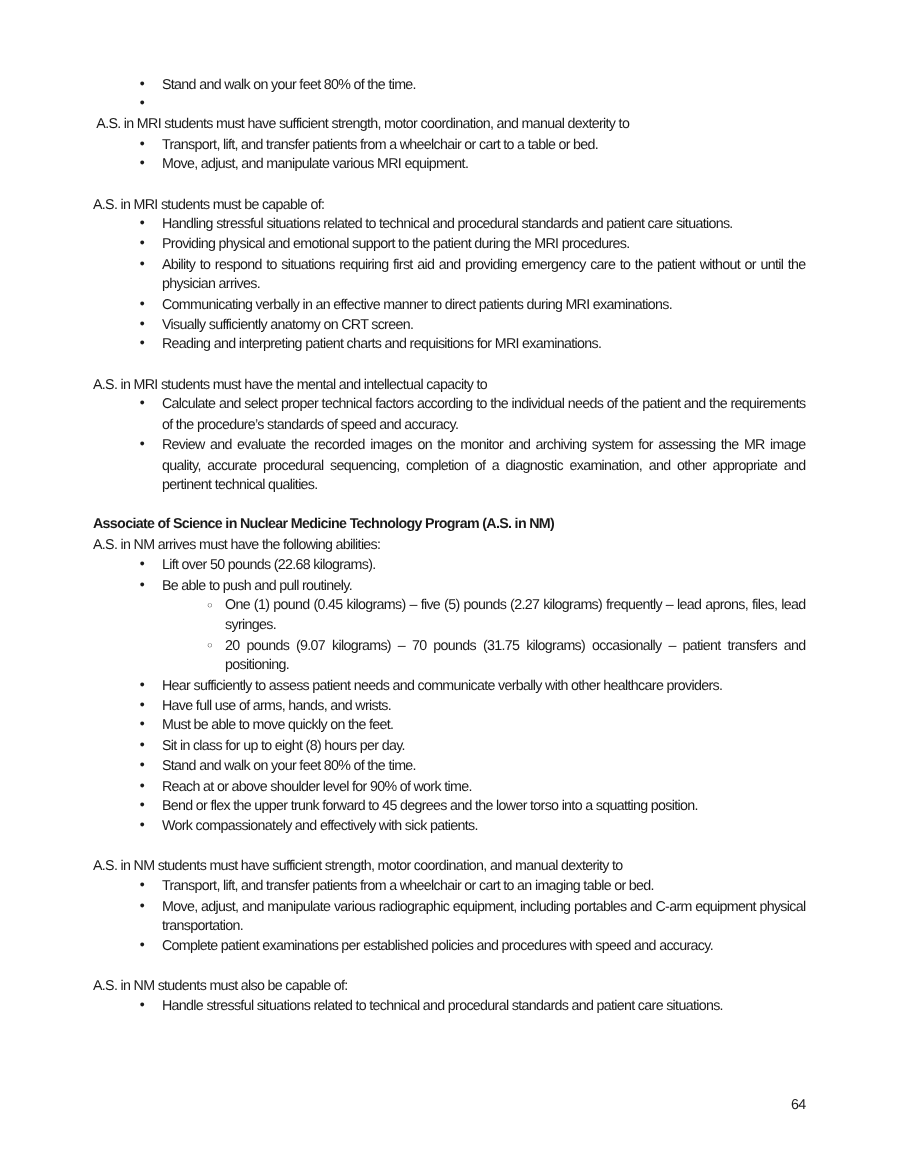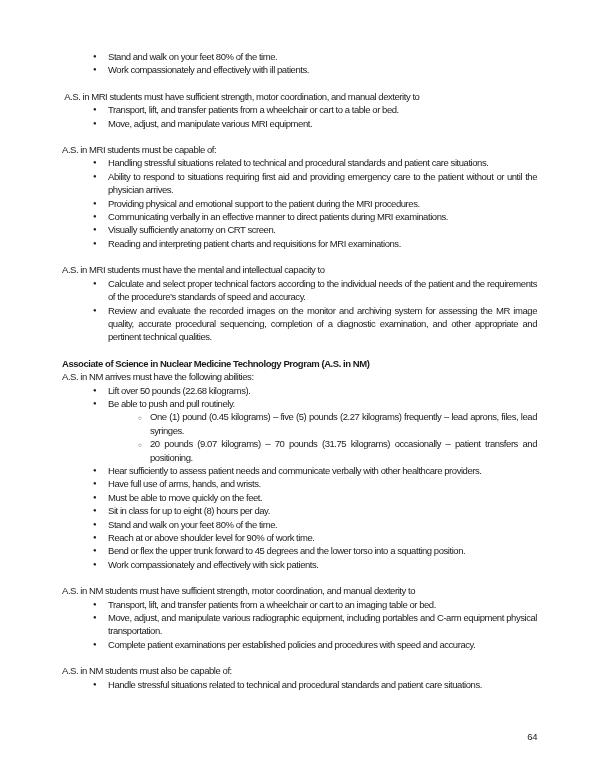--- a/index.html
+++ b/index.html
@@ -41,32 +41,32 @@
     text-align:right;
   }
 </style>
 </head>
 <body>
 
 <div class="page">
   <div class="content">
       <ul class="list">
         <li class="li1"><span class="b1">●</span><span class="li-text">Stand and walk on your feet 80% of the time.</span></li>
-        <li class="li1"><span class="b1">●</span><span class="li-text">Work compassionately and effectively with ill patients.</span></li>
+        <li class="li1"><span class="b1">●</span></li>
       </ul>
       <div class="para gap"> A.S. in MRI students must have sufficient strength, motor coordination, and manual dexterity to</div>
       <ul class="list">
         <li class="li1"><span class="b1">●</span><span class="li-text">Transport, lift, and transfer patients from a wheelchair or cart to a table or bed.</span></li>
         <li class="li1"><span class="b1">●</span><span class="li-text">Move, adjust, and manipulate various MRI equipment.</span></li>
       </ul>
       <div class="para gap">A.S. in MRI students must be capable of:</div>
       <ul class="list">
         <li class="li1 justify"><span class="b1">●</span><span class="li-text">Handling stressful situations related to technical and procedural standards and patient care situations.</span></li>
+        <li class="li1"><span class="b1">●</span><span class="li-text">Providing physical and emotional support to the patient during the MRI procedures.</span></li>
         <li class="li1 justify"><span class="b1">●</span><span class="li-text">Ability to respond to situations requiring first aid and providing emergency care to the patient without or until the physician arrives.</span></li>
-        <li class="li1"><span class="b1">●</span><span class="li-text">Providing physical and emotional support to the patient during the MRI procedures.</span></li>
         <li class="li1"><span class="b1">●</span><span class="li-text">Communicating verbally in an effective manner to direct patients during MRI examinations.</span></li>
         <li class="li1"><span class="b1">●</span><span class="li-text">Visually sufficiently anatomy on CRT screen.</span></li>
         <li class="li1"><span class="b1">●</span><span class="li-text">Reading and interpreting patient charts and requisitions for MRI examinations.</span></li>
       </ul>
       <div class="para gap">A.S. in MRI students must have the mental and intellectual capacity to</div>
       <ul class="list">
         <li class="li1 justify"><span class="b1">●</span><span class="li-text">Calculate and select proper technical factors according to the individual needs of the patient and the requirements of the procedure’s standards of speed and accuracy.</span></li>
         <li class="li1 justify"><span class="b1">●</span><span class="li-text">Review and evaluate the recorded images on the monitor and archiving system for assessing the MR image quality, accurate procedural sequencing, completion of a diagnostic examination, and other appropriate and pertinent technical qualities.</span></li>
       </ul>
       <div class="para heading gap">Associate of Science in Nuclear Medicine Technology Program (A.S. in NM)</div>

